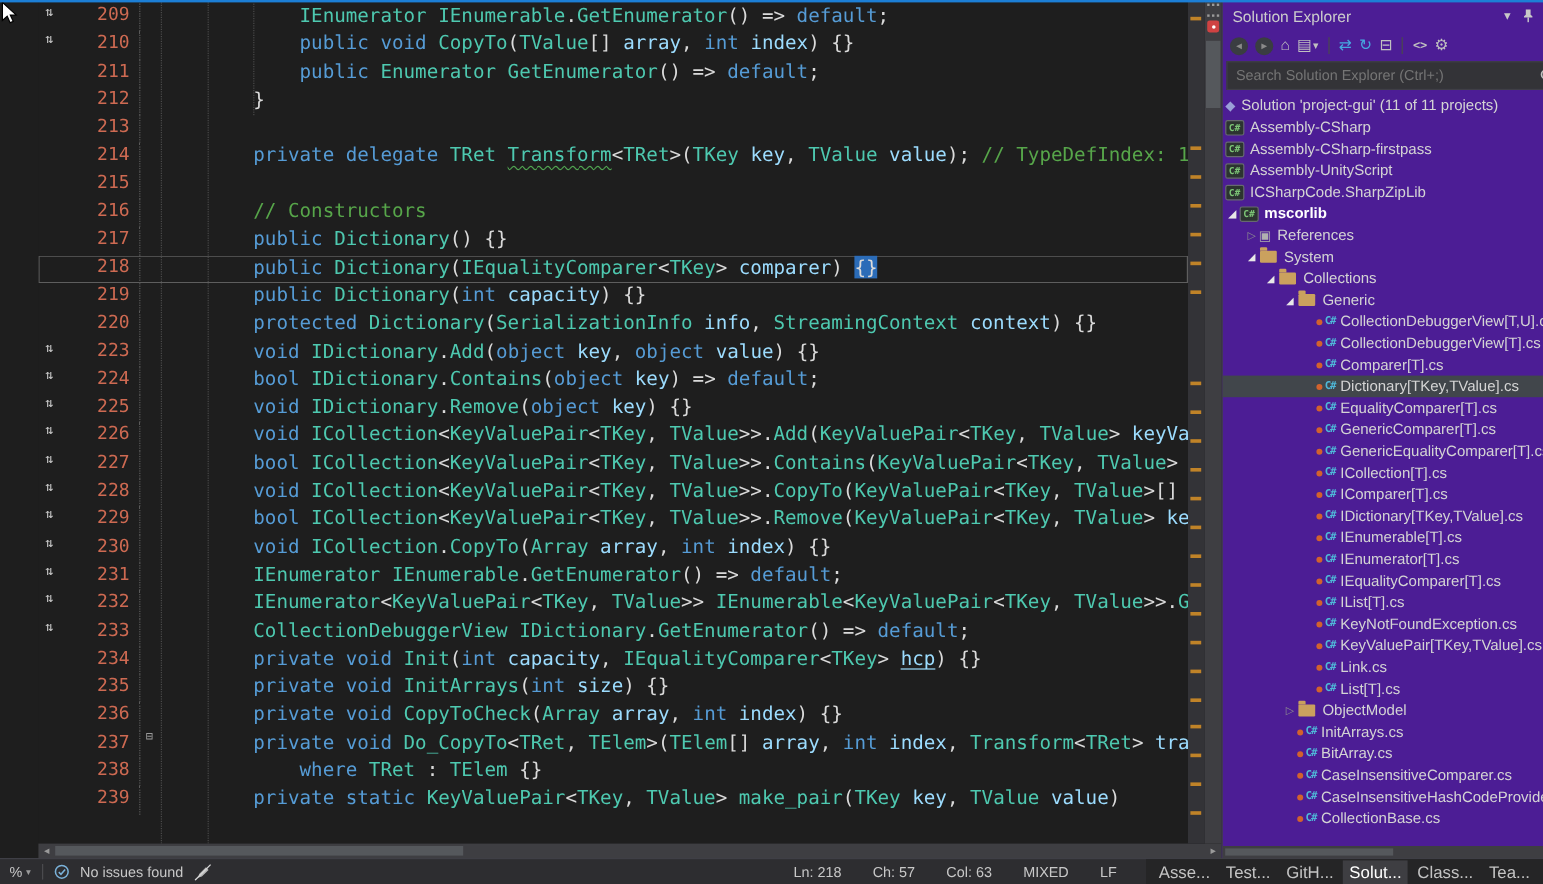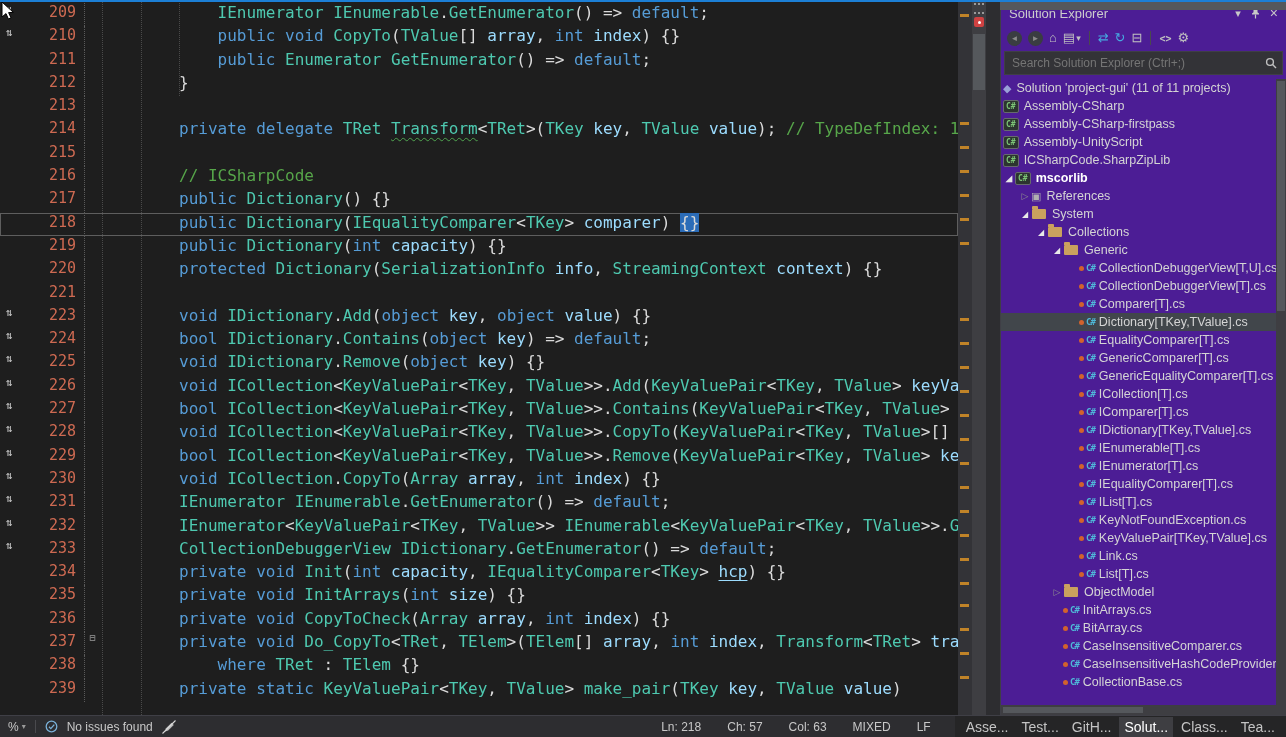--- a/index.html
+++ b/index.html
@@ -3,21 +3,21 @@
 <meta charset="utf-8">
 <style>
   html,body{margin:0;padding:0;}
   body{width:1286px;height:737px;background:#1e1e1e;overflow:hidden;position:relative;
        font-family:"Liberation Sans",sans-serif;-webkit-font-smoothing:antialiased;}
   .accent-top{position:absolute;top:0;left:0;right:0;height:2px;background:#1c7fd6;z-index:40;}
   .cursor{position:absolute;top:2px;left:0;z-index:99;}
 
   .main{display:flex;height:715px;}
   
-  .editor{width:986px;display:flex;flex-direction:row;background:#1e1e1e;}
+  .editor{width:986px;display:flex;flex-direction:column;background:#1e1e1e;margin-left:32px;}
   .code-zone{flex:1;display:flex;min-height:0;}
   .lines-wrap{width:958px;position:relative;overflow:hidden;padding-top:3px;box-sizing:border-box;}
   .iguide{position:absolute;top:0;bottom:0;width:0;border-left:1px dotted #4a4a4a;}
   .ig1{left:102px;} .ig2{left:141px;} .ig3{left:179px;height:96px;bottom:auto;}
   .line{height:23.3px;line-height:23.3px;display:flex;font:16px "DejaVu Sans Mono",monospace;width:100%;}
   .line.cur{box-shadow:inset 0 0 0 1px #5e5e5e;}
   .gico{width:18px;text-align:center;font-size:11px;color:#c9c9c9;}
   .lnum{width:58px;text-align:right;color:#ce6a52;font-size:15px;}
   .fold{width:16px;margin-left:8px;border-left:1px dotted #5a5a5a;box-sizing:border-box;
         text-align:center;font-size:10px;color:#9a9a9a;}
@@ -155,21 +155,21 @@
           <div class="line">
             <span class="gico"></span>
             <span class="lnum">215</span>
             <span class="fold"></span>
             <span class="ltext"></span>
           </div>
           <div class="line">
             <span class="gico"></span>
             <span class="lnum">216</span>
             <span class="fold"></span>
-            <span class="ltext"><span class="seg pl">        </span><span class="seg cm">// ICSharpCode</span></span>
+            <span class="ltext"><span class="seg pl">        </span><span class="seg cm">// Constructors</span></span>
           </div>
           <div class="line">
             <span class="gico"></span>
             <span class="lnum">217</span>
             <span class="fold"></span>
             <span class="ltext"><span class="seg pl">        </span><span class="seg kw">public </span><span class="seg ty">Dictionary</span><span class="seg pl">() {}</span></span>
           </div>
           <div class="line cur">
             <span class="gico"></span>
             <span class="lnum">218</span>
@@ -180,26 +180,20 @@
             <span class="gico"></span>
             <span class="lnum">219</span>
             <span class="fold"></span>
             <span class="ltext"><span class="seg pl">        </span><span class="seg kw">public </span><span class="seg ty">Dictionary</span><span class="seg pl">(</span><span class="seg kw">int </span><span class="seg pr">capacity</span><span class="seg pl">) {}</span></span>
           </div>
           <div class="line">
             <span class="gico"></span>
             <span class="lnum">220</span>
             <span class="fold"></span>
             <span class="ltext"><span class="seg pl">        </span><span class="seg kw">protected </span><span class="seg ty">Dictionary</span><span class="seg pl">(</span><span class="seg ty">SerializationInfo </span><span class="seg pr">info</span><span class="seg pl">, </span><span class="seg ty">StreamingContext </span><span class="seg pr">context</span><span class="seg pl">) {}</span></span>
-          </div>
-          <div class="line">
-            <span class="gico"></span>
-            <span class="lnum">221</span>
-            <span class="fold"></span>
-            <span class="ltext"></span>
           </div>
           <div class="line">
             <span class="gico">⇅</span>
             <span class="lnum">223</span>
             <span class="fold"></span>
             <span class="ltext"><span class="seg pl">        </span><span class="seg kw">void </span><span class="seg ty">IDictionary</span><span class="seg pl">.</span><span class="seg ty">Add</span><span class="seg pl">(</span><span class="seg kw">object </span><span class="seg pr">key</span><span class="seg pl">, </span><span class="seg kw">object </span><span class="seg pr">value</span><span class="seg pl">) {}</span></span>
           </div>
           <div class="line">
             <span class="gico">⇅</span>
             <span class="lnum">224</span>

